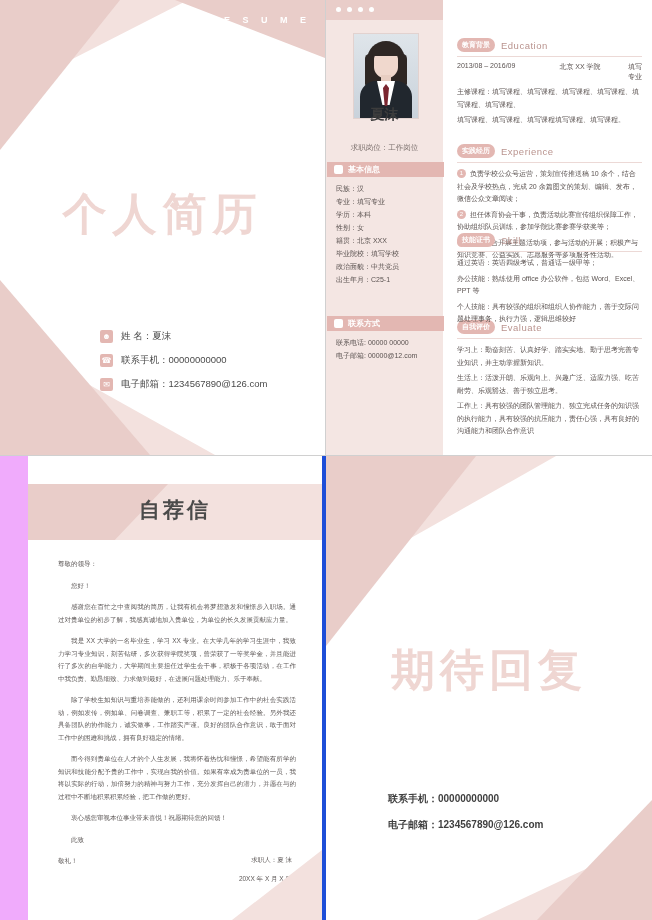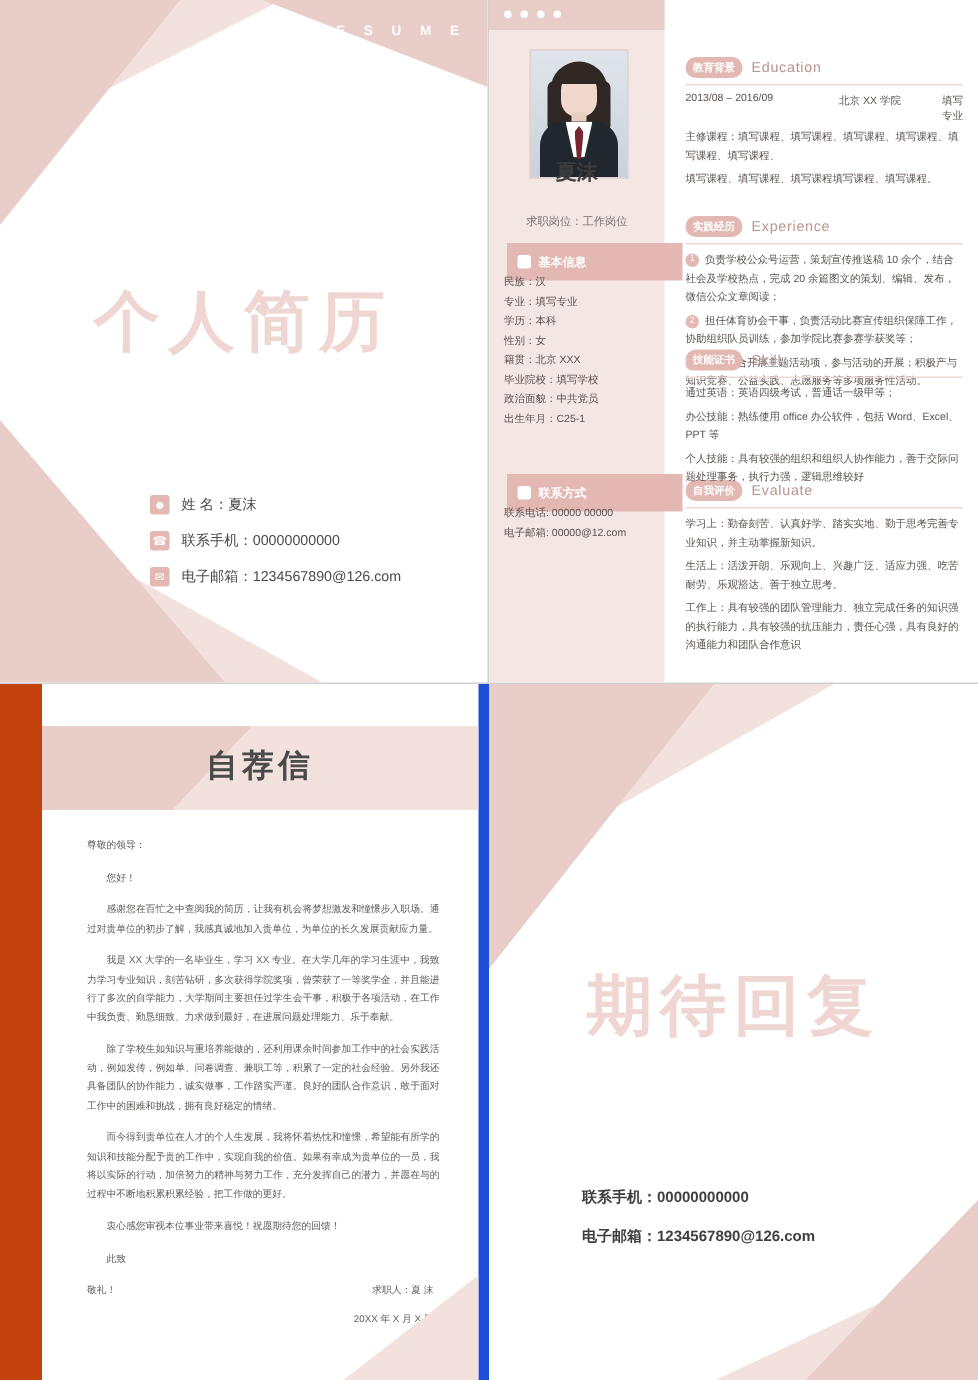--- a/index.html
+++ b/index.html
@@ -13,31 +13,31 @@
     font-family: "Liberation Sans", sans-serif;
     overflow: hidden;
   }
   .sheet-grid {
     position: relative;
     width: 652px;
     height: 920px;
     display: grid;
     grid-template-columns: 326px 326px;
     grid-template-rows: 456px 464px;
-    background: #c2410c;
+    background: #f0abfc;
     gap: 0;
   }
   .page {
     position: relative;
     background: #ffffff;
     overflow: hidden;
   }
   .page.p1 { border-right: 1px solid #d0d0d0; border-bottom: 1px solid #d0d0d0; }
   .page.p2 { border-bottom: 1px solid #d0d0d0; }
-  .page.p3 { border-right: 7px solid #1d4ed8; margin-left: 28px; }
+  .page.p3 { border-right: 4px solid #1d4ed8; margin-left: 28px; }
 
   
   .p1 .corner-tl {
     position: absolute; top: 0; left: 0;
     width: 0; height: 0;
     border-top: 150px solid #e9cdc9;
     border-right: 120px solid transparent;
   }
   .p1 .corner-tl2 {
     position: absolute; top: 0; left: 0;
@@ -165,21 +165,21 @@
 
   .p2-name {
     position: absolute; top: 106px; left: 0; width: 117px;
     text-align: center; font-size: 14px; color: #3c3c3c; font-weight: bold;
   }
   .p2-job {
     position: absolute; top: 143px; left: 0; width: 117px;
     text-align: center; font-size: 7.5px; color: #7a6f6c;
   }
   .side-head {
-    position: absolute; left: 12px; width: 117px; height: 25px;
+    position: absolute; left: 1px; width: 117px; height: 15px;
     background: #e3b7b2; color: #fff; font-size: 8px; font-weight: bold;
     display: flex; align-items: center;
   }
   .side-head .sh-ico {
     width: 9px; height: 9px; margin: 0 5px 0 7px; background: #fff;
     border-radius: 2px; flex: none;
   }
   .side-list {
     position: absolute; left: 10px; width: 100px;
     font-size: 7px; color: #5a5250; line-height: 13px;

